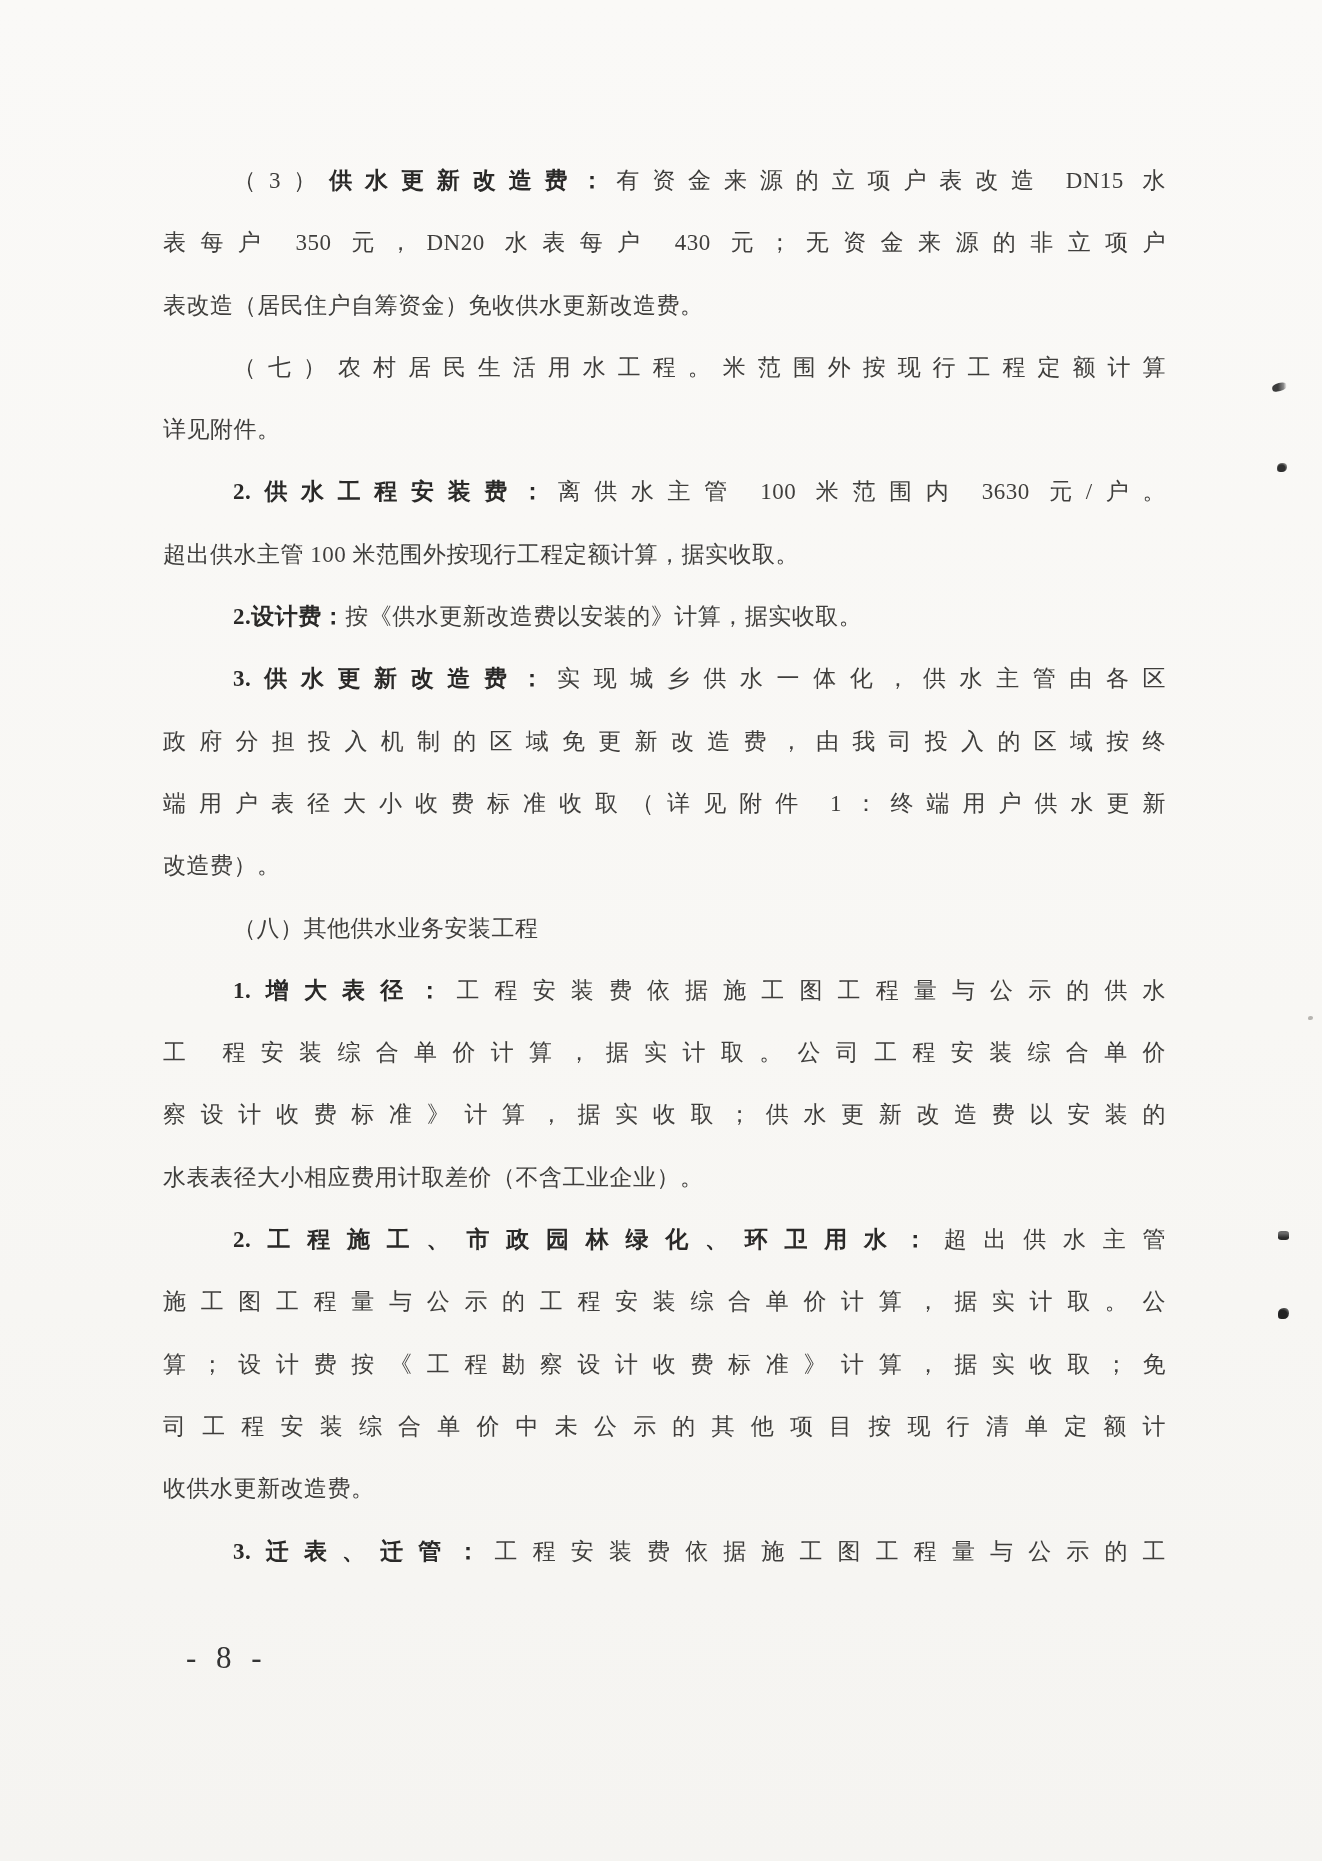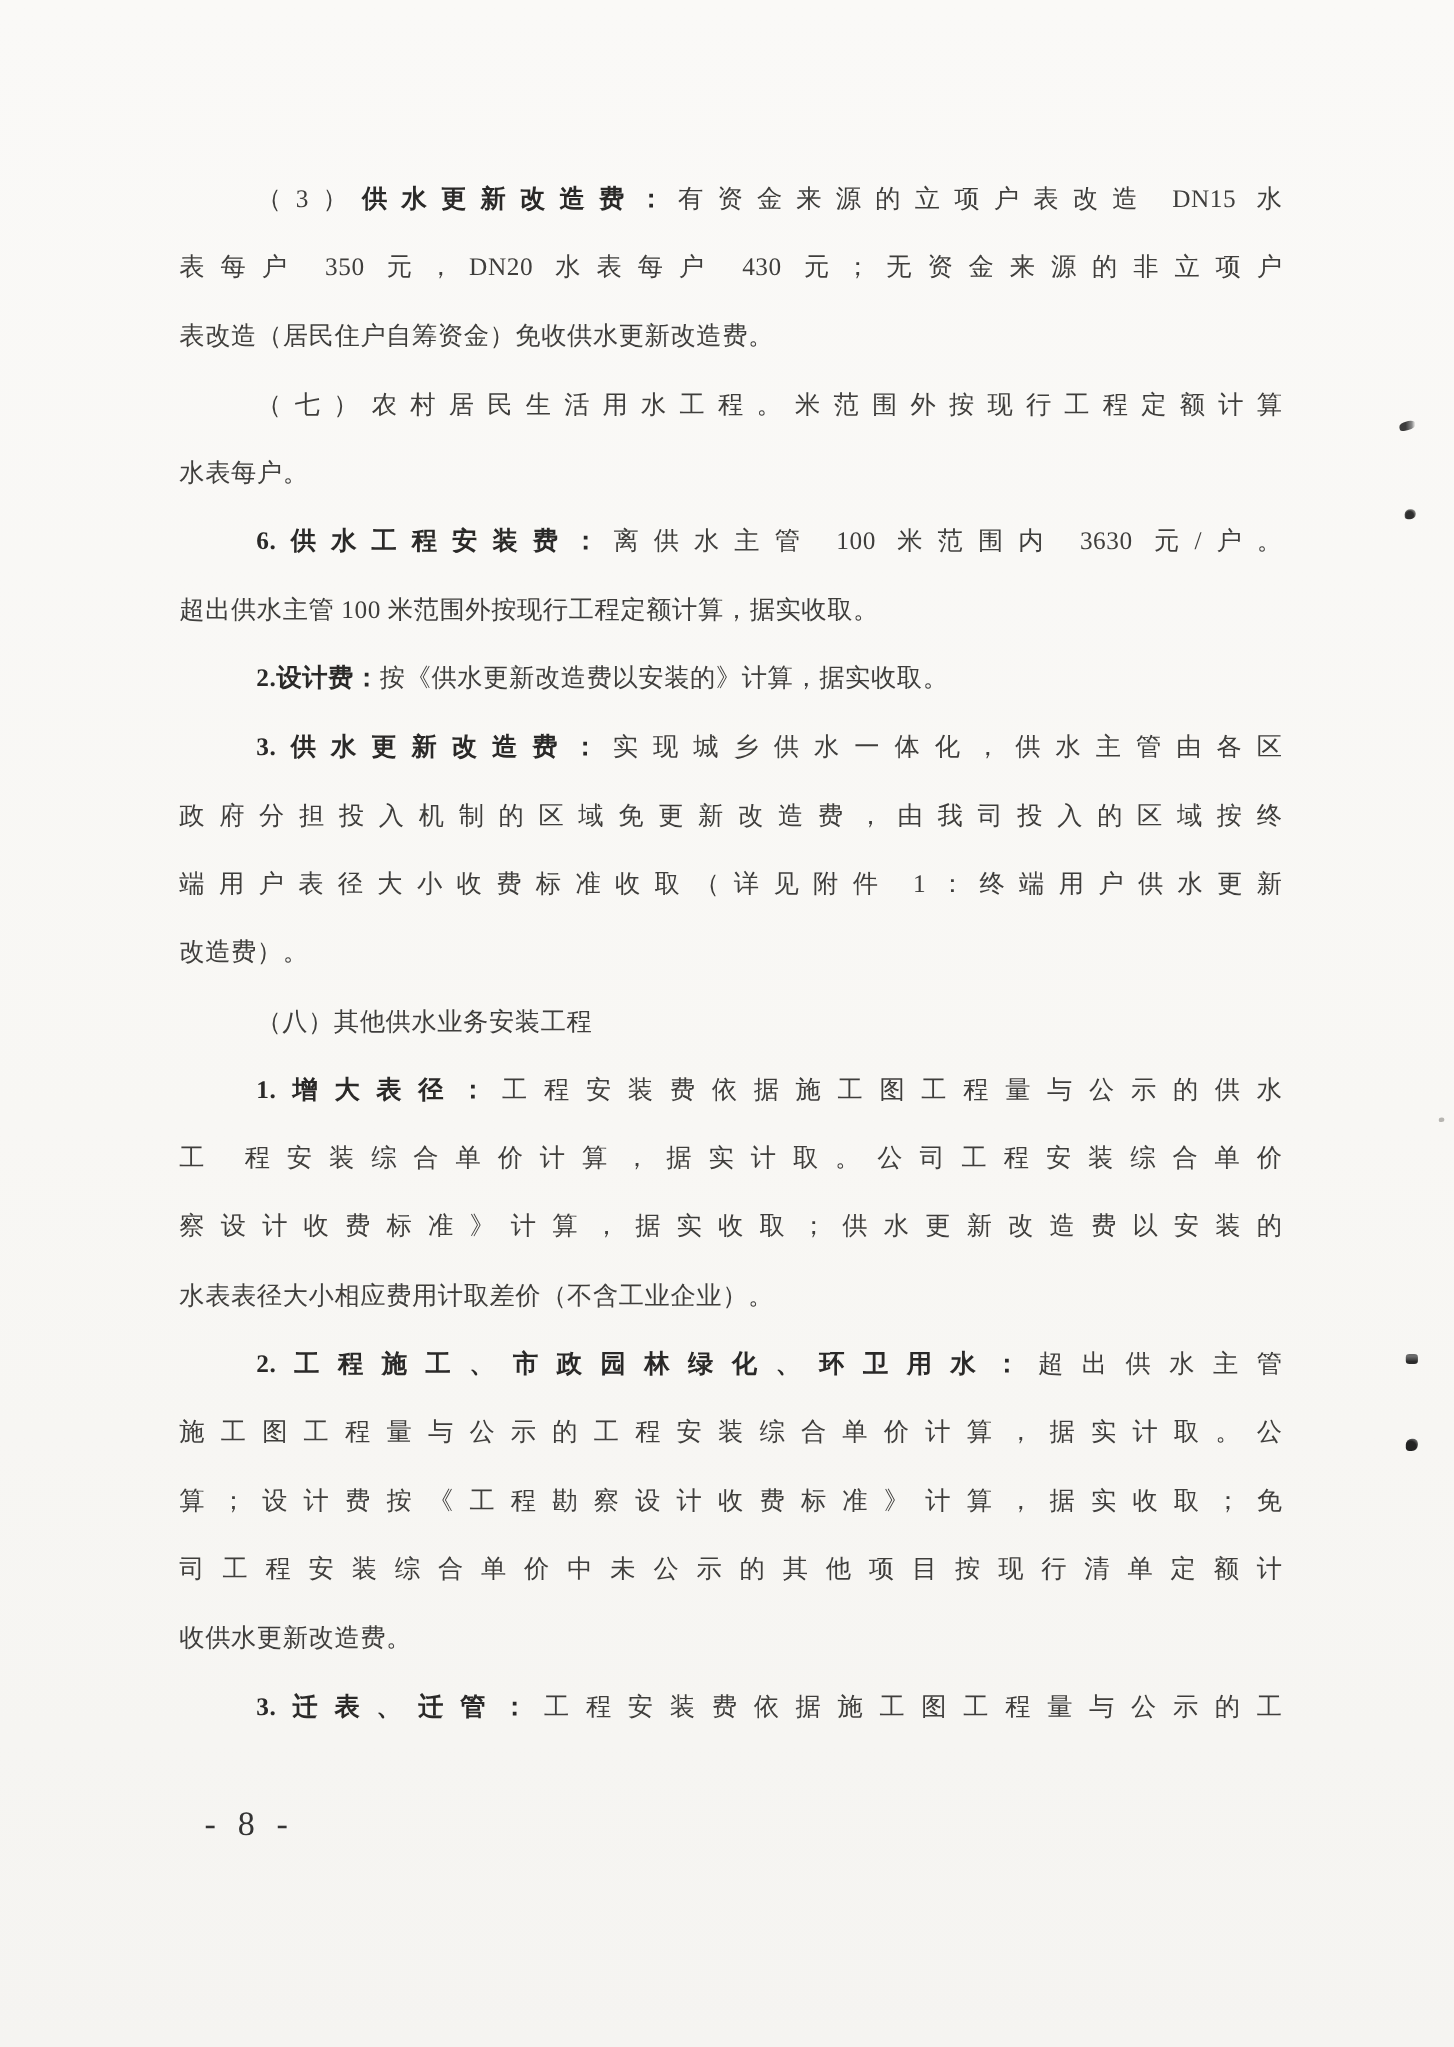--- a/index.html
+++ b/index.html
@@ -72,22 +72,22 @@
 </head>
 <body>
 
 <div class="page">
 
   <div class="text-block">
       <div class="line fill indent"><span class="seg">（3）</span><span class="seg bold">供水更新改造费：</span><span class="seg">有资金来源的立项户表改造 DN15 水</span></div>
       <div class="line fill"><span class="seg">表每户 350 元，DN20 水表每户 430 元；无资金来源的非立项户</span></div>
       <div class="line"><span class="seg">表改造（居民住户自筹资金）免收供水更新改造费。</span></div>
       <div class="line fill indent"><span class="seg">（七）农村居民生活用水工程。米范围外按现行工程定额计算</span></div>
-      <div class="line"><span class="seg">水表每户。</span></div>
-      <div class="line fill indent"><span class="seg bold">6.供水工程安装费：</span><span class="seg">离供水主管 100 米范围内 3630 元/户。</span></div>
+      <div class="line"><span class="seg">详见附件。</span></div>
+      <div class="line fill indent"><span class="seg bold">2.供水工程安装费：</span><span class="seg">离供水主管 100 米范围内 3630 元/户。</span></div>
       <div class="line"><span class="seg">超出供水主管 100 米范围外按现行工程定额计算，据实收取。</span></div>
       <div class="line indent"><span class="seg bold">2.设计费：</span><span class="seg">按《供水更新改造费以安装的》计算，据实收取。</span></div>
       <div class="line fill indent"><span class="seg bold">3.供水更新改造费：</span><span class="seg">实现城乡供水一体化，供水主管由各区</span></div>
       <div class="line fill"><span class="seg">政府分担投入机制的区域免更新改造费，由我司投入的区域按终</span></div>
       <div class="line fill"><span class="seg">端用户表径大小收费标准收取（详见附件 1：终端用户供水更新</span></div>
       <div class="line"><span class="seg">改造费）。</span></div>
       <div class="line indent"><span class="seg">（八）其他供水业务安装工程</span></div>
       <div class="line fill indent"><span class="seg bold">1.增大表径：</span><span class="seg">工程安装费依据施工图工程量与公示的供水</span></div>
       <div class="line fill"><span class="seg">工 程安装综合单价计算，据实计取。公司工程安装综合单价</span></div>
       <div class="line fill"><span class="seg">察设计收费标准》计算，据实收取；供水更新改造费以安装的</span></div>

